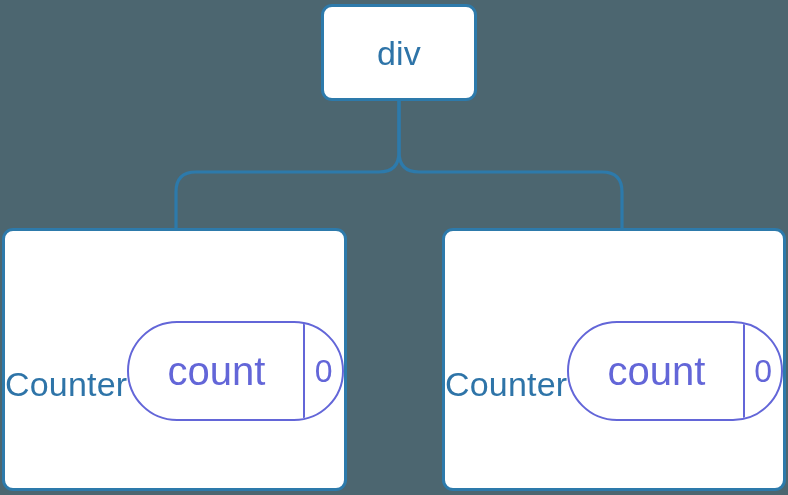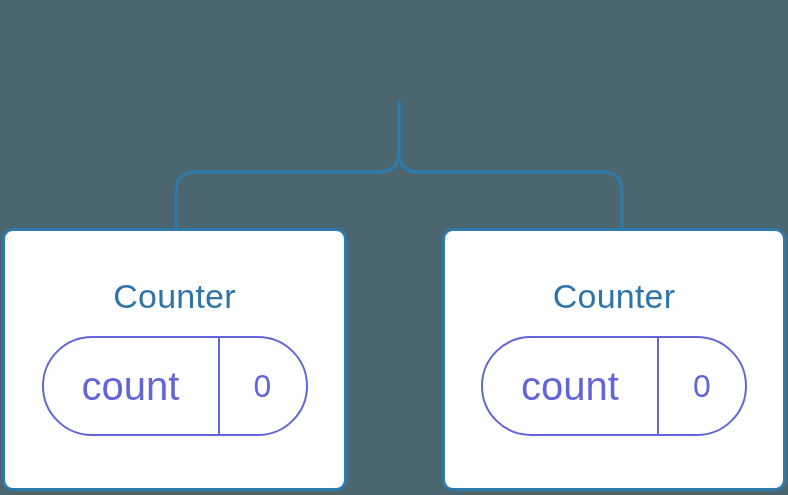--- a/index.html
+++ b/index.html
@@ -55,21 +55,21 @@
     color: #2e74a8;
     letter-spacing: 0.2px;
     line-height: 1;
   }
 
   
   .node-child {
     top: 228px;
     height: 263px;
     display: flex;
-    flex-direction: column;
+    flex-direction: row;
     align-items: center;
   }
   .node-child-left  { left: 2px;   width: 345px; }
   .node-child-right { left: 442px; width: 344px; }
 
   .node-child .node-title {
     font-size: 34px;
     color: #2e74a8;
     letter-spacing: 0.2px;
     line-height: 1;
@@ -122,20 +122,23 @@
              Q 176 172 176 192
              L 176 230" stroke="#2d7aab" stroke-width="3.2" stroke-linecap="round" stroke-linejoin="round" fill="none"></path>
 
     <path d="M 399 101 L 399 152
              Q 399 172 419 172
              L 602 172
              Q 622 172 622 192
              L 622 230" stroke="#2d7aab" stroke-width="3.2" stroke-linecap="round" stroke-linejoin="round" fill="none"></path>
   </svg>
 
+  <div class="node node-root">
+    <span class="node-title">div</span>
+  </div>
 
   <div class="node node-child node-child-left">
     <span class="node-title">Counter</span>
     <div class="state-pill">
       <span class="pill-key">count</span>
       <span class="pill-value">0</span>
     </div>
   </div>
 
   <div class="node node-child node-child-right">

